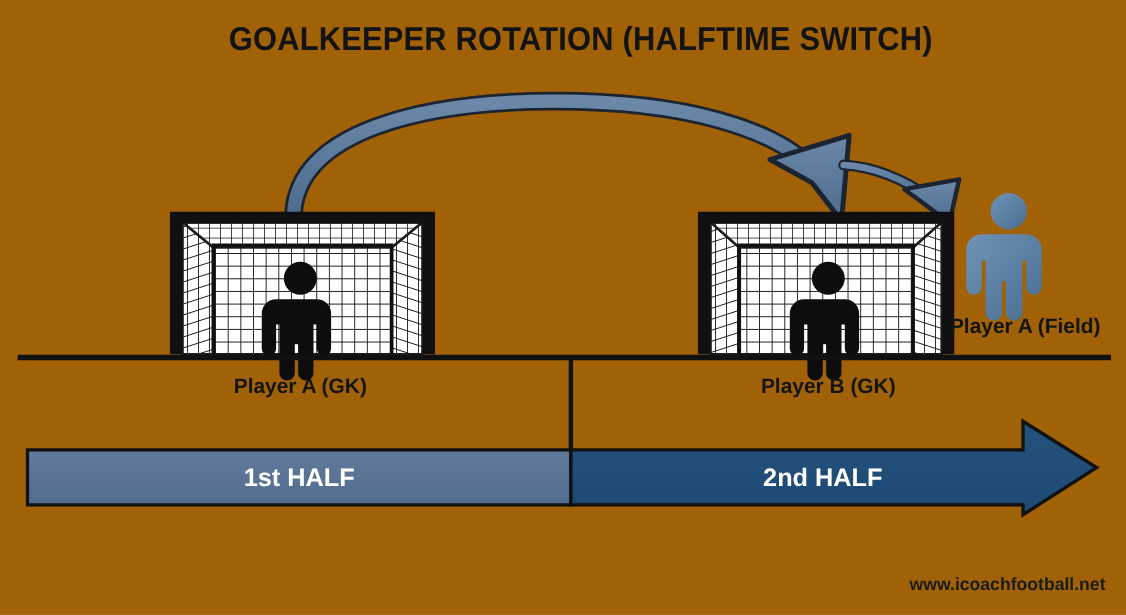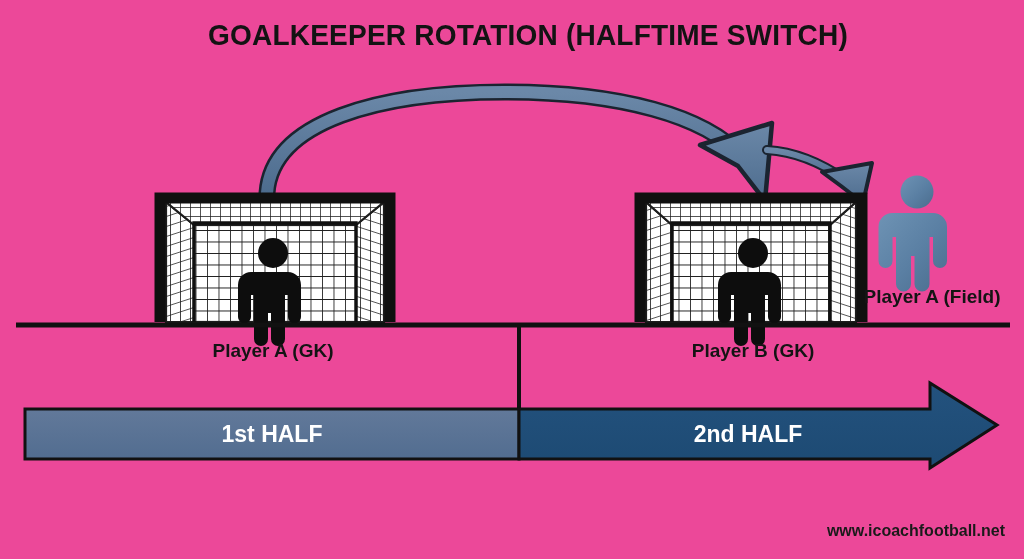--- a/index.html
+++ b/index.html
@@ -4,21 +4,21 @@
 <style>
   html, body {
     margin: 0;
     padding: 0;
     background: #ffffff;
   }
   #stage {
     position: relative;
     width: 1024px;
     height: 559px;
-    background: #ec4899;
+    background: #a16207;
     overflow: hidden;
     font-family: "Liberation Sans", sans-serif;
   }
   #diagram-svg {
     position: absolute;
     left: 0;
     top: 0;
     width: 1024px;
     height: 559px;
   }

